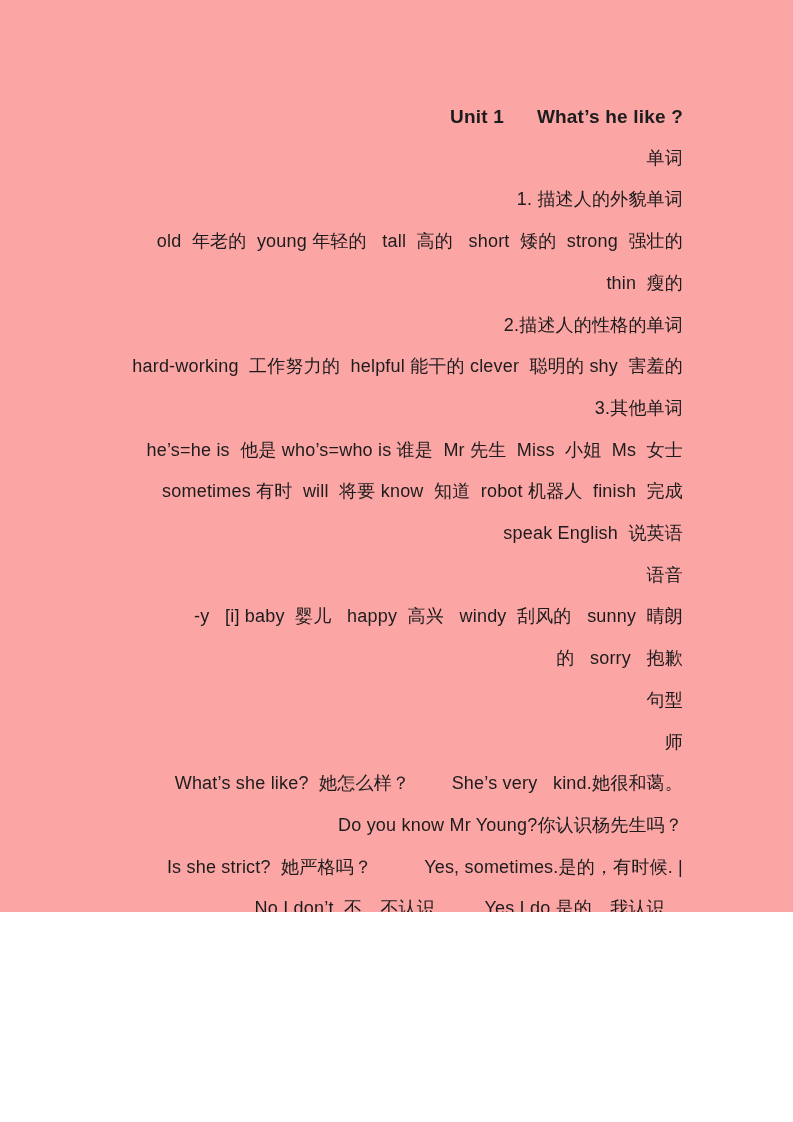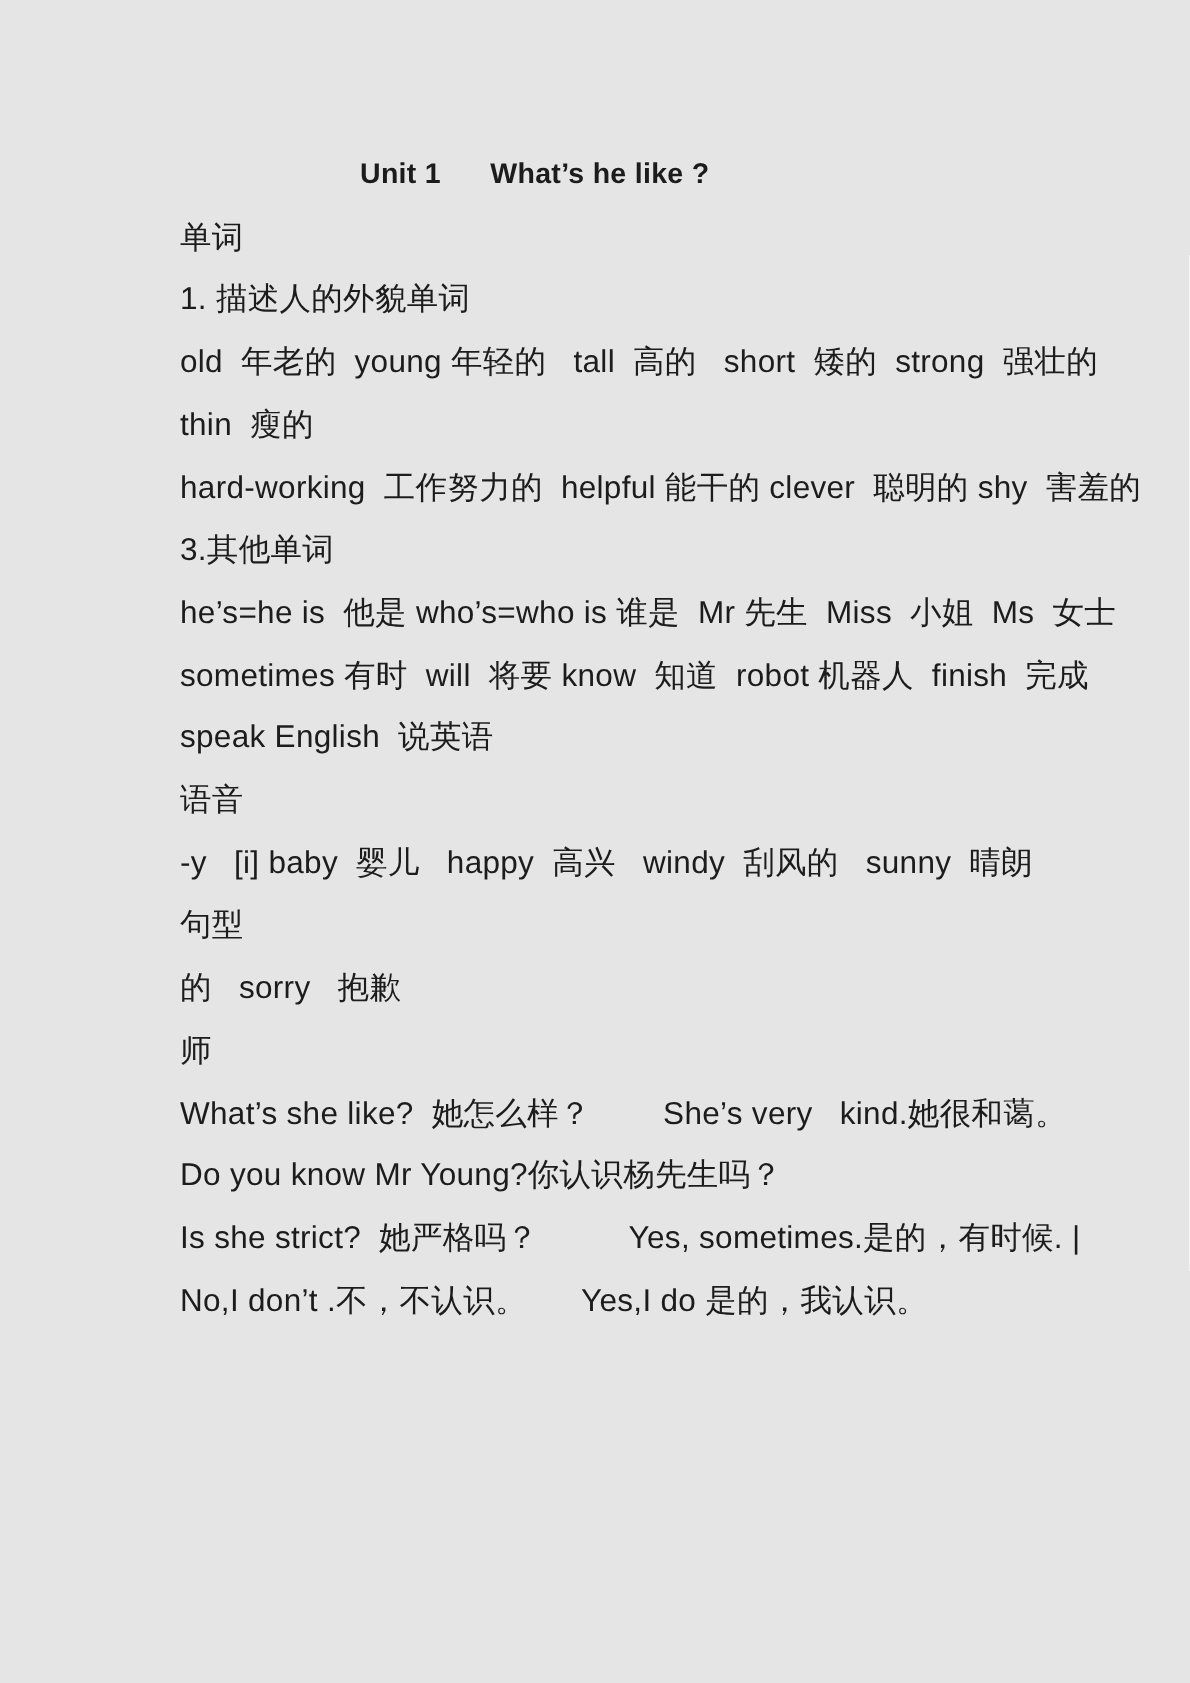--- a/index.html
+++ b/index.html
@@ -3,62 +3,64 @@
 <meta charset="utf-8">
 <style>
   html, body {
     margin: 0;
     padding: 0;
     background: #ffffff;
   }
   .page {
     position: relative;
     width: 793px;
-    height: 1122px;
-    background: #e5e5e5;
+    height: 912px;
+    background: #fca5a5;
     overflow: hidden;
     font-family: "Liberation Sans", "DejaVu Sans", sans-serif;
     color: #1c1c1c;
+    text-align: right;
   }
   .content {
     padding: 96px 110px 0 120px;
   }
   .title {
     font-size: 19px;
     font-weight: bold;
     line-height: 41.7px;
     white-space: pre;
     text-indent: 120px;
     letter-spacing: 0.2px;
   }
   .line {
-    font-size: 21px;
+    font-size: 18px;
     line-height: 41.7px;
     white-space: pre;
     letter-spacing: 0.2px;
   }
 </style>
 </head>
 <body>
 
 <div class="page">
   <div class="content">
     <div class="title">Unit 1      What’s he like ?</div>
     <div class="line">单词</div>
     <div class="line">1. 描述人的外貌单词</div>
     <div class="line">old  年老的  young 年轻的   tall  高的   short  矮的  strong  强壮的</div>
     <div class="line">thin  瘦的</div>
+    <div class="line">2.描述人的性格的单词</div>
     <div class="line">hard-working  工作努力的  helpful 能干的 clever  聪明的 shy  害羞的</div>
     <div class="line">3.其他单词</div>
     <div class="line">he’s=he is  他是 who’s=who is 谁是  Mr 先生  Miss  小姐  Ms  女士</div>
     <div class="line">sometimes 有时  will  将要 know  知道  robot 机器人  finish  完成</div>
     <div class="line">speak English  说英语</div>
     <div class="line">语音</div>
     <div class="line">-y   [i] baby  婴儿   happy  高兴   windy  刮风的   sunny  晴朗</div>
+    <div class="line">的   sorry   抱歉</div>
     <div class="line">句型</div>
-    <div class="line">的   sorry   抱歉</div>
     <div class="line">师</div>
     <div class="line">What’s she like?  她怎么样？        She’s very   kind.她很和蔼。</div>
     <div class="line">Do you know Mr Young?你认识杨先生吗？</div>
     <div class="line">Is she strict?  她严格吗？          Yes, sometimes.是的，有时候. |</div>
     <div class="line">No,I don’t .不，不认识。      Yes,I do 是的，我认识。</div>
   </div>
 </div>
 
 </body></html>

